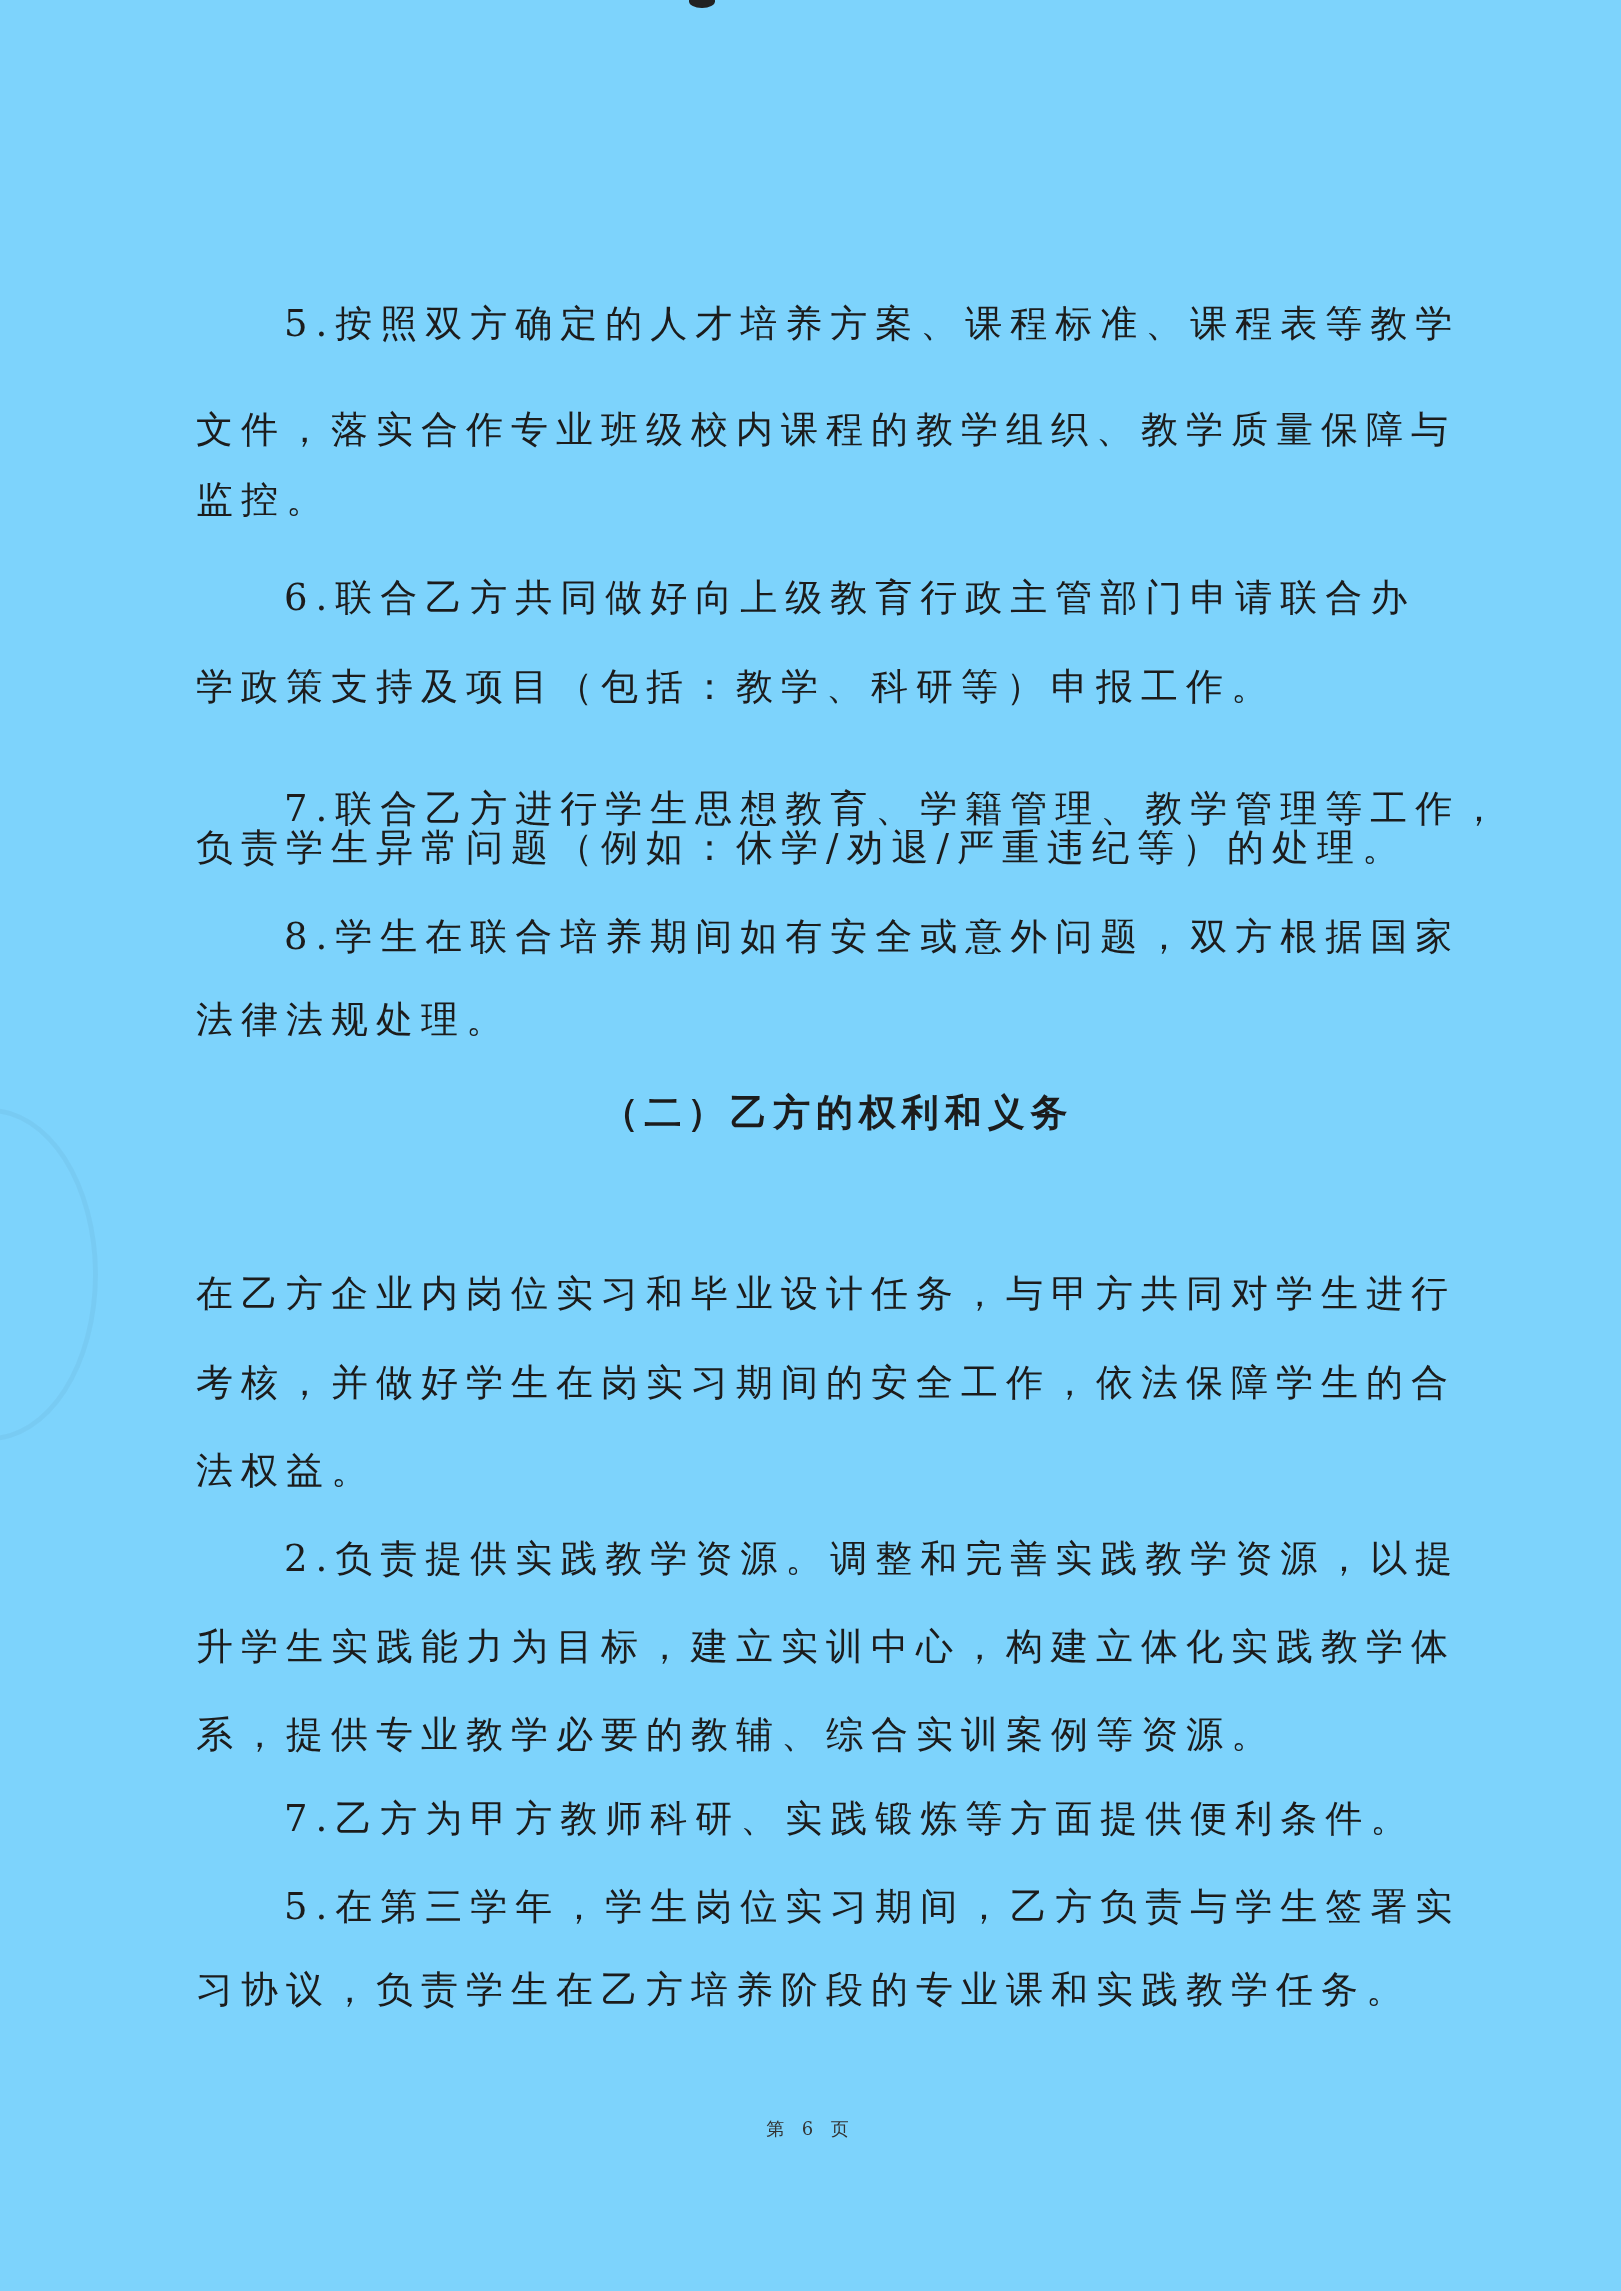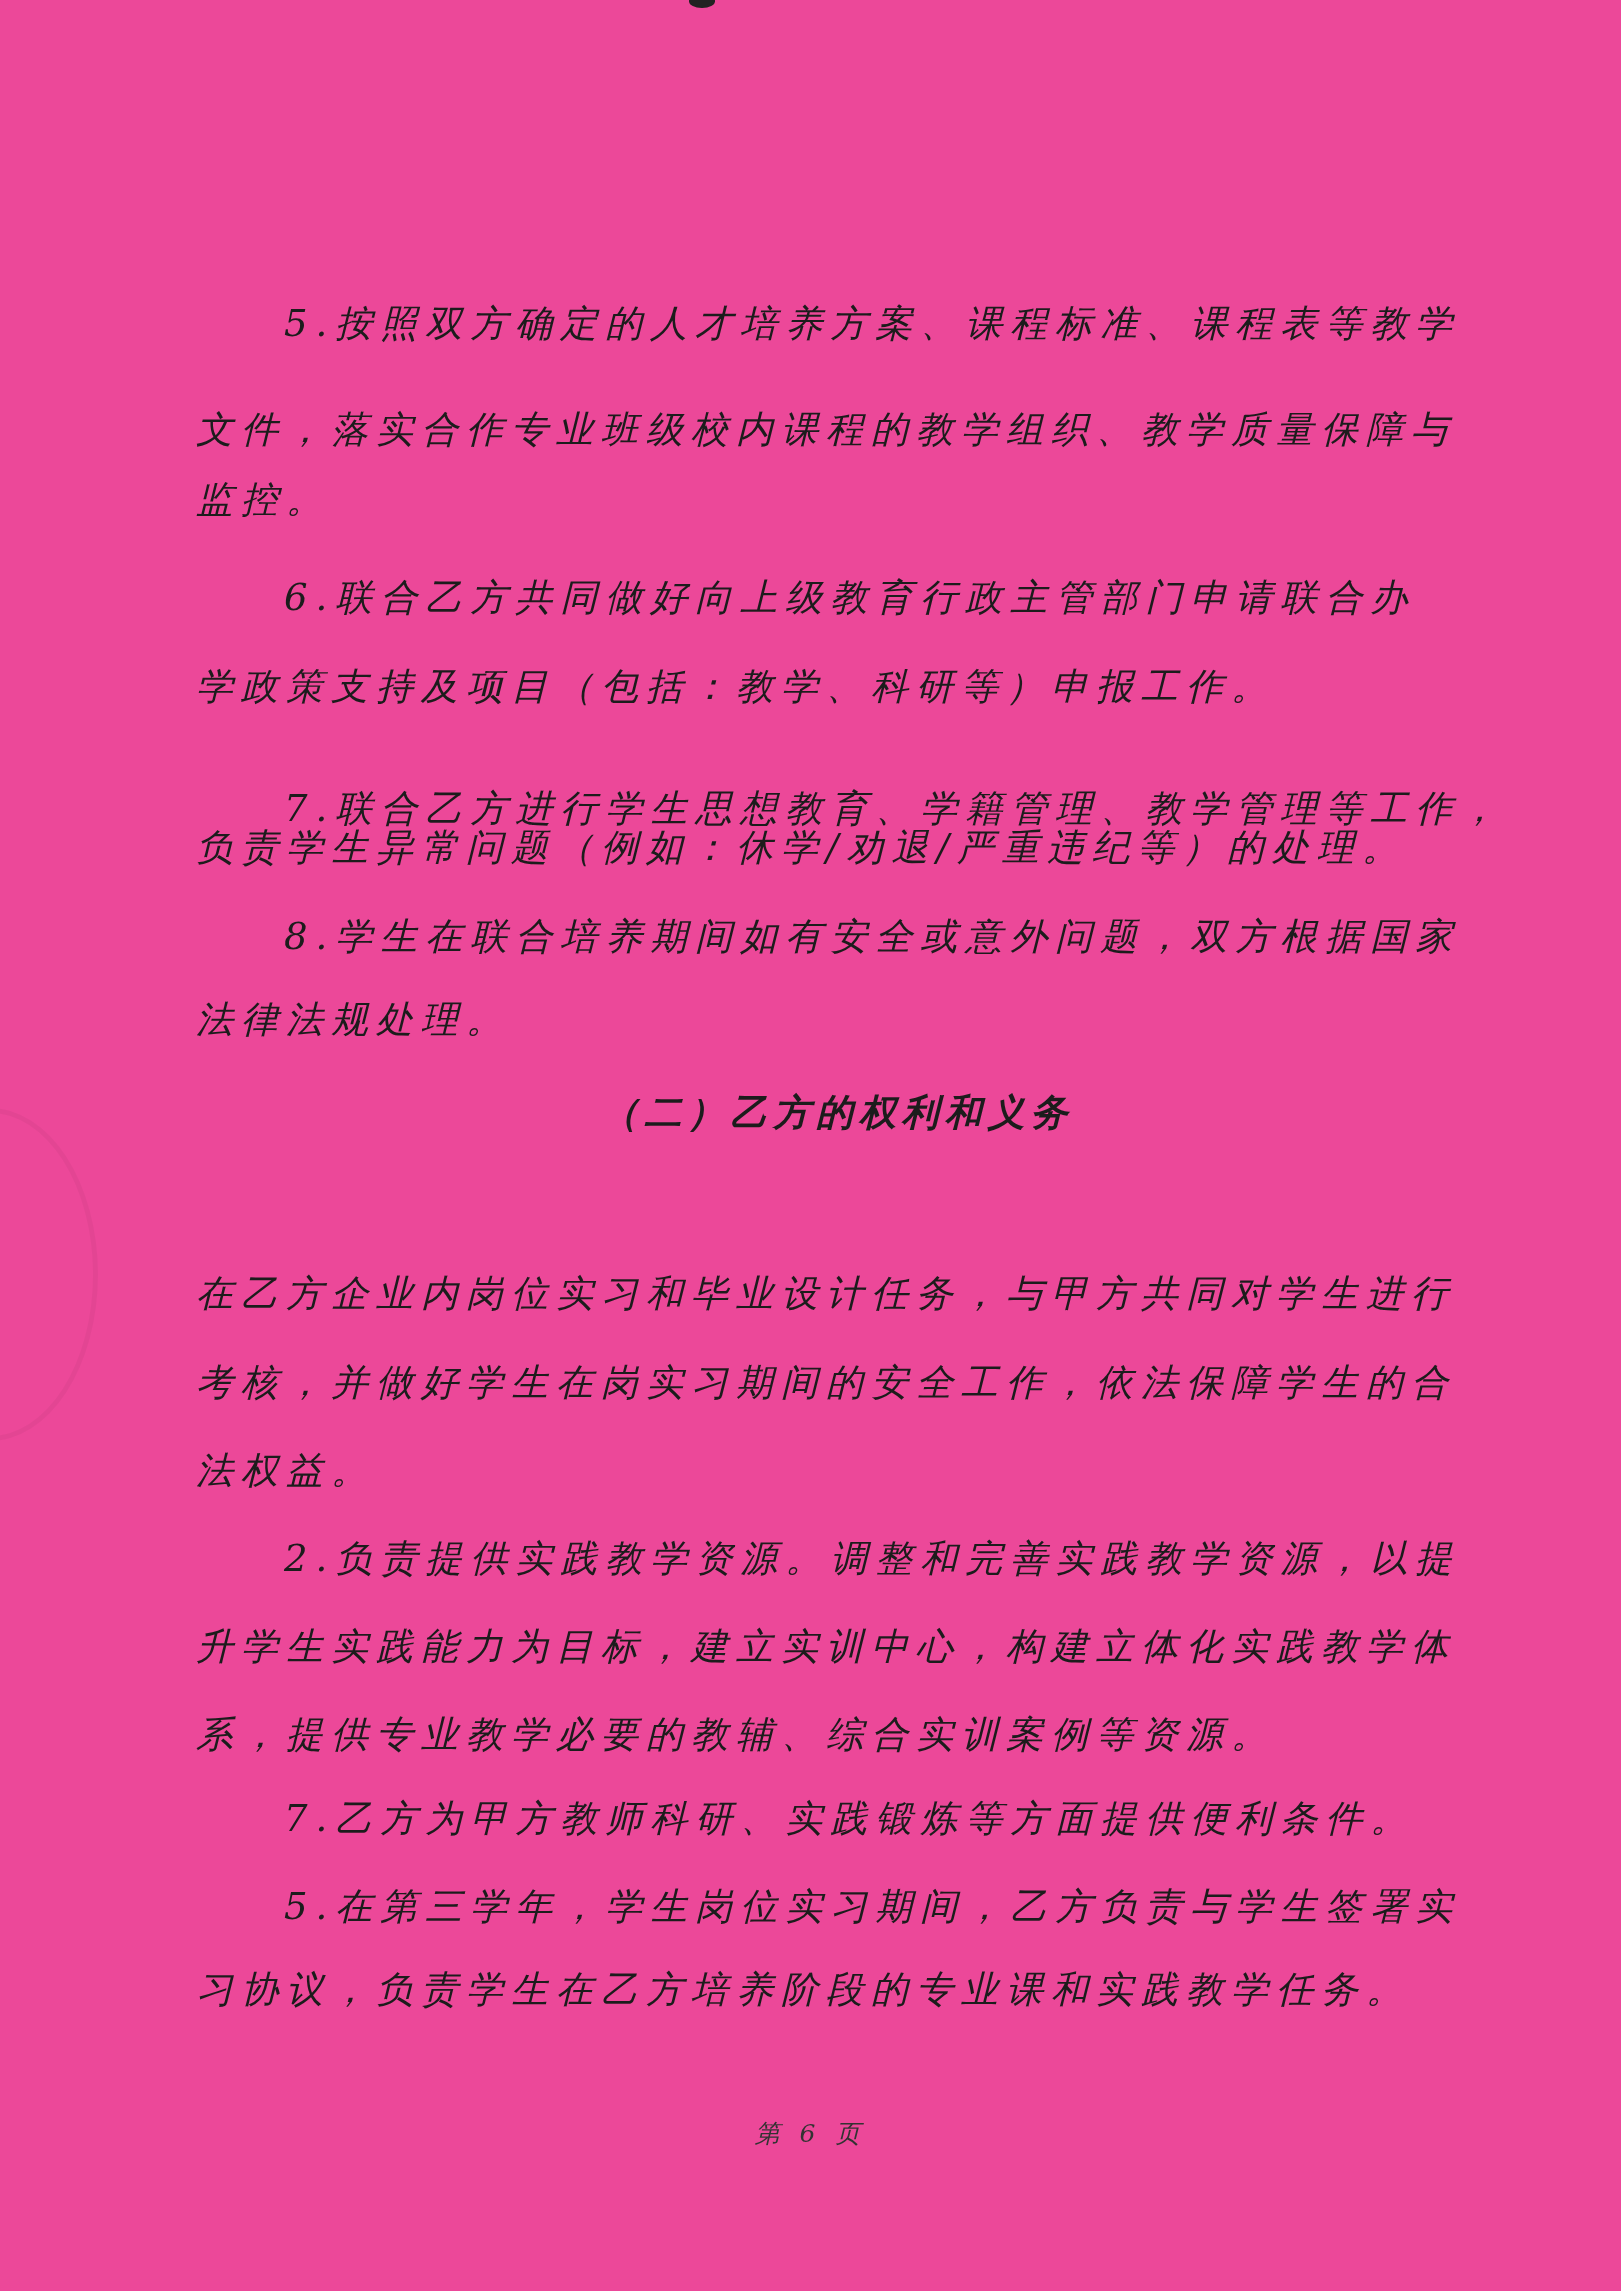--- a/index.html
+++ b/index.html
@@ -4,21 +4,21 @@
   <style>
     html, body { margin: 0; padding: 0; }
     body {
       width: 1621px; height: 2292px;
       background: #fdfdfd;
       position: relative;
       overflow: hidden;
       font-family: "DejaVu Serif", "Liberation Serif", serif;
       color: #1c1c1c;
     }
-    .page { position: absolute; inset: 0; background: #ec4899; font-style: italic; }
+    .page { position: absolute; inset: 0; background: #7dd3fc; }
     .scan-dot {
       position: absolute; left: 689px; top: -5.9px;
       width: 25.5px; height: 13.7px; border-radius: 50%;
       background: #222;
     }
     .stamp-ghost {
       position: absolute; left: -118px; top: 1108px;
       width: 206px; height: 323px; border-radius: 50%;
       border: 5.9px solid rgba(0,0,0,0.035);
     }
@@ -34,21 +34,21 @@
     .line.indent { left: 284px; }
     .heading {
       font-family: "DejaVu Sans", "Liberation Sans", sans-serif;
       font-weight: bold;
       letter-spacing: 5.9px;
       text-align: center;
     }
     .footer {
       position: absolute; left: 0; width: 1621px; top: 2117px;
       text-align: center;
-      font-size: 25px; letter-spacing: 5.9px; color: #333;
+      font-size: 18px; letter-spacing: 5.9px; color: #333;
     }
   </style>
 </head>
 <body>
 
 <div class="page">
   <div class="scan-dot"></div>
   <div class="stamp-ghost"></div>
 
   <div class="line indent" style="top:299px">5.按照双方确定的人才培养方案、课程标准、课程表等教学</div>

